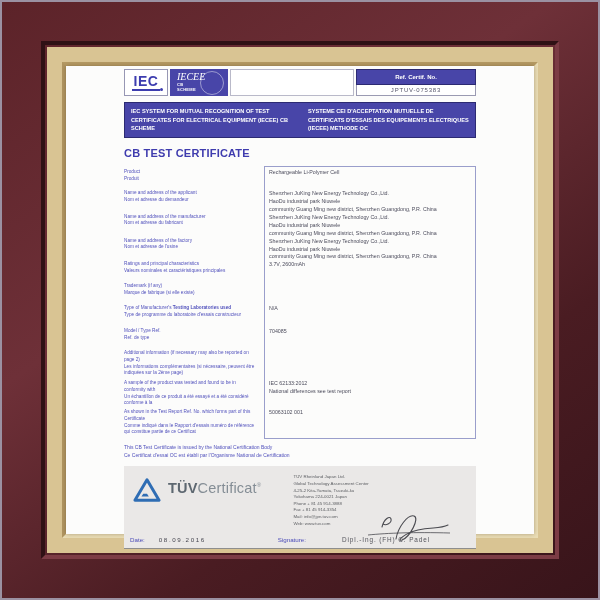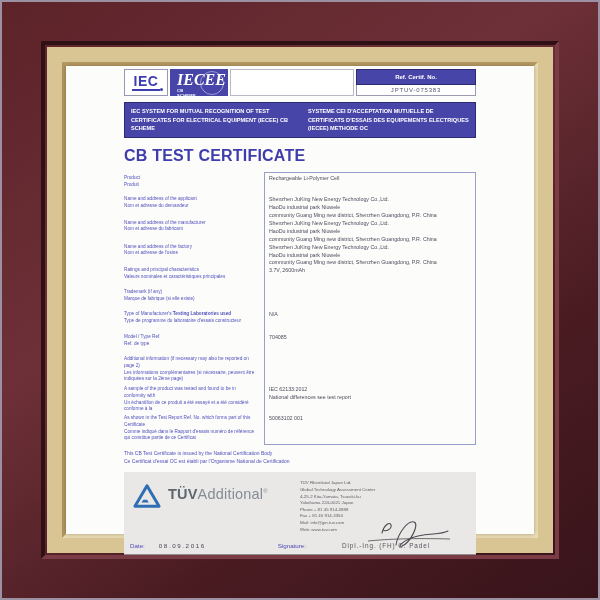--- a/index.html
+++ b/index.html
@@ -14,32 +14,32 @@
 
   
   .cert{position:absolute;left:58px;right:58px;top:3px;bottom:4px;font-size:5px;color:#4c4c5c;}
 
   .logo-row{display:flex;height:27px;}
   .iec-box{width:44px;background:#fff;border:1px solid #9797b4;display:flex;flex-direction:column;align-items:center;justify-content:center;box-sizing:border-box;}
   .iec-text{font-size:14px;font-weight:bold;color:#3d3daf;letter-spacing:.5px;line-height:1;}
   .iec-line{width:28px;height:1.5px;background:#3d3daf;margin-top:1px;position:relative;}
   .iec-line::after{content:"";position:absolute;right:-3px;top:-1px;width:3px;height:3px;border-radius:50%;background:#3d3daf;}
   .iecee-box{width:58px;margin-left:2px;background:#4845a8;color:#fff;padding:3px 0 0 7px;box-sizing:border-box;position:relative;overflow:hidden;}
-  .iecee-main{font-family:"Liberation Serif",serif;font-style:italic;font-weight:bold;font-size:16px;line-height:1;}
+  .iecee-main{font-family:"Liberation Serif",serif;font-style:italic;font-weight:normal;font-size:10px;line-height:1;}
   .iecee-sub{font-size:4px;font-weight:bold;line-height:1.3;letter-spacing:.3px;}
   .iecee-swirl{position:absolute;right:4px;top:2px;width:22px;height:22px;border:1px solid rgba(255,255,255,.45);border-radius:50%;}
   .blank-box{flex:1;margin-left:2px;background:#fff;border:1px solid #b9b9c9;box-sizing:border-box;}
   .ref-box{width:120px;margin-left:2px;display:flex;flex-direction:column;}
   .ref-label{background:#4845a8;color:#fff;font-weight:bold;font-size:6px;text-align:center;padding:4px 0;border:1px solid #2c2a72;box-sizing:border-box;}
   .ref-no{flex:1;background:#fff;border:1px solid #9a9ab2;border-top:none;color:#55556a;font-size:6px;letter-spacing:.8px;display:flex;align-items:center;justify-content:center;box-sizing:border-box;}
 
   .banner{margin-top:6px;background:#4845a8;border:1px solid #2c2a72;display:flex;gap:16px;padding:4px 6px;box-sizing:border-box;}
   .banner div{flex:1;color:#fff;font-size:5.6px;font-weight:bold;line-height:1.55;}
 
-  .title-row{display:flex;justify-content:space-between;margin-top:9px;color:#3f3cae;font-weight:bold;font-size:16px;letter-spacing:.2px;}
+  .title-row{display:flex;justify-content:space-between;margin-top:9px;color:#3f3cae;font-weight:bold;font-size:11px;letter-spacing:.2px;}
 
   .form{margin-top:10px;position:relative;}
   .value-frame{position:absolute;left:140px;top:-3px;right:0;bottom:-2px;border:1px solid #9a9ecb;}
   .row{display:flex;}
   .lbl{width:138px;color:#5050bc;font-size:4.7px;line-height:1.4;padding-right:4px;box-sizing:border-box;}
   .val{flex:1;padding:0 4px 0 7px;font-size:5.3px;line-height:1.5;color:#4c4c5c;white-space:pre-line;position:relative;}
 
   .statement{margin-top:7px;color:#5050bc;font-size:5px;line-height:1.5;}
 
   .footer-gray{margin-top:7px;background:#eae8e7;border-bottom:1px solid #8e8e8e;padding:8px 4px 5px 6px;box-sizing:border-box;}
@@ -198,21 +198,21 @@
       <div>Ce Certificat d'essai OC est établi par l'Organisme National de Certification</div>
     </div>
 
     <div class="footer-gray">
       <div class="brand-row">
         <svg class="tuv-logo" width="30" height="26" viewBox="0 0 32 28">
           <path d="M16 3 L29 25 L3 25 Z" fill="none" stroke="#2f6db4" stroke-width="3.2" stroke-linejoin="round"></path>
           <path d="M10 21 h8 l-2 -3 h-4 Z" fill="#2f6db4"></path>
         </svg>
         <div class="brand-text">
-          <span class="brand-tuv">TÜV</span><span class="brand-rh">Additional</span><span class="brand-reg">®</span>
+          <span class="brand-tuv">TÜV</span><span class="brand-rh">Certificat</span><span class="brand-reg">®</span>
         </div>
         <div class="address">TÜV Rheinland Japan Ltd.
 Global Technology Assessment Center
 4-25-2 Kita-Yamata, Tsuzuki-ku
 Yokohama 224-0021 Japan
 Phone + 81 45 914-3888
 Fax    + 81 45 914-3354
 Mail: info@jpn.tuv.com
 Web: www.tuv.com</div>
       </div>

